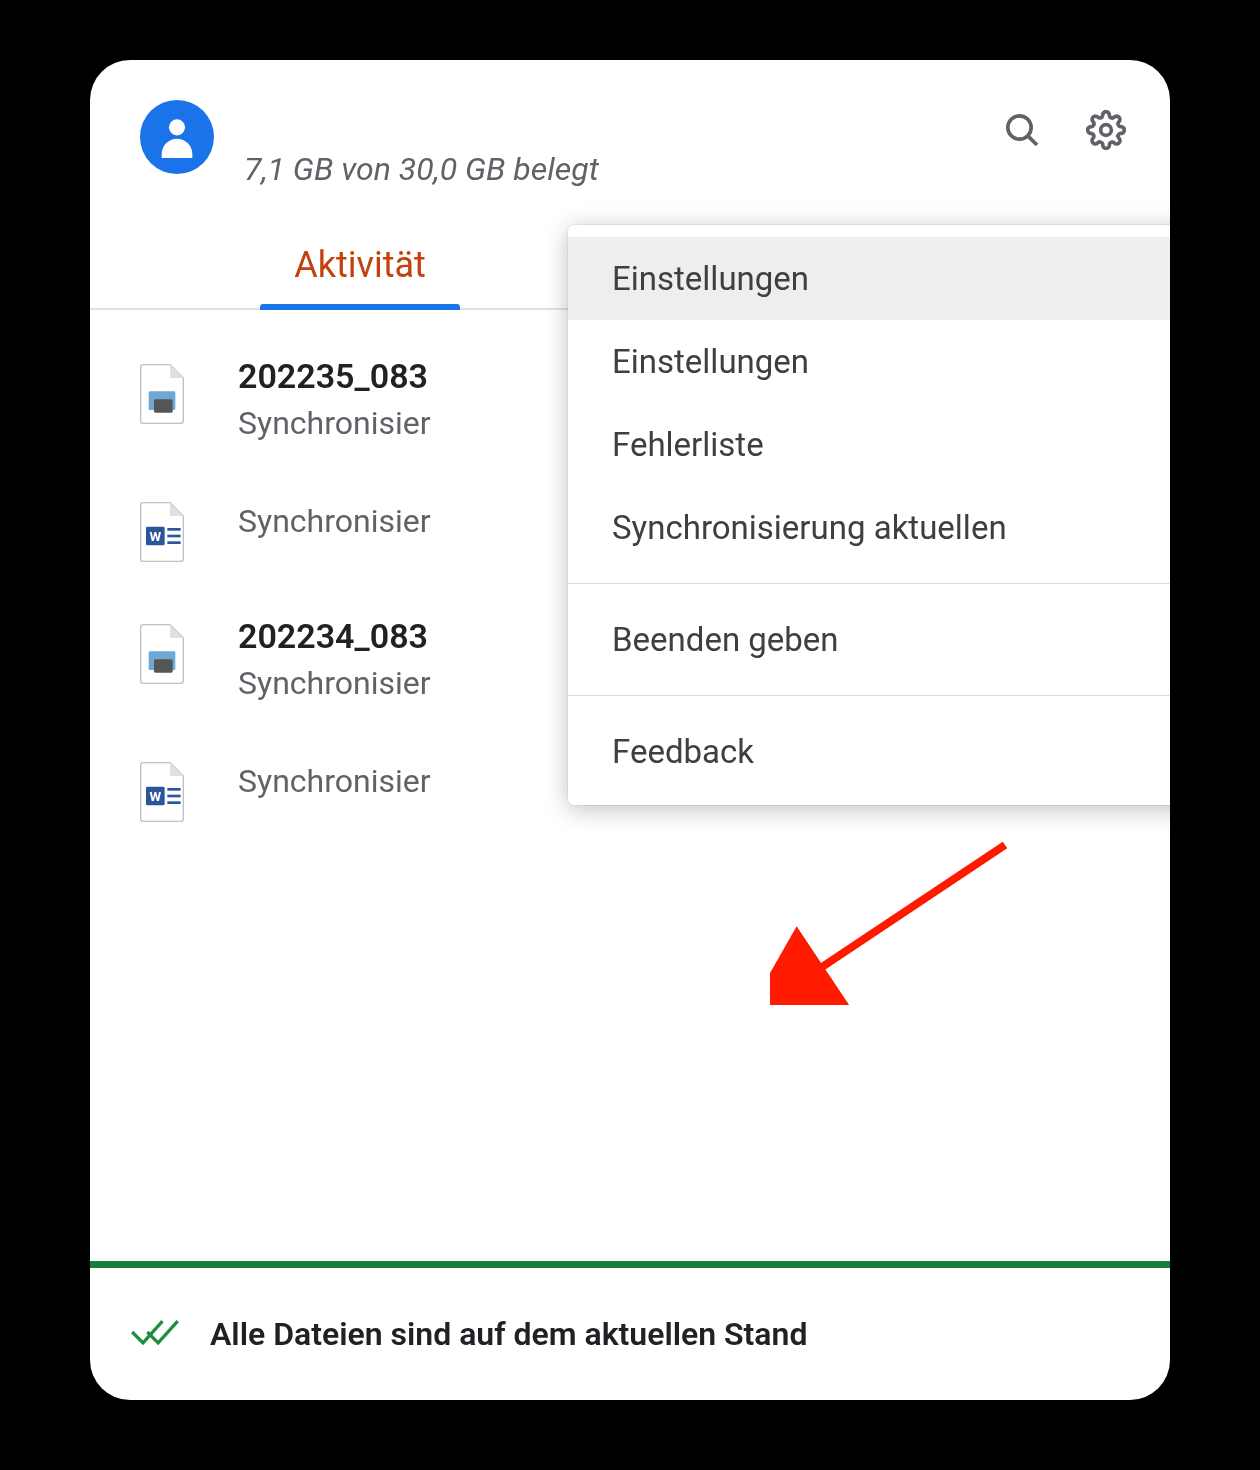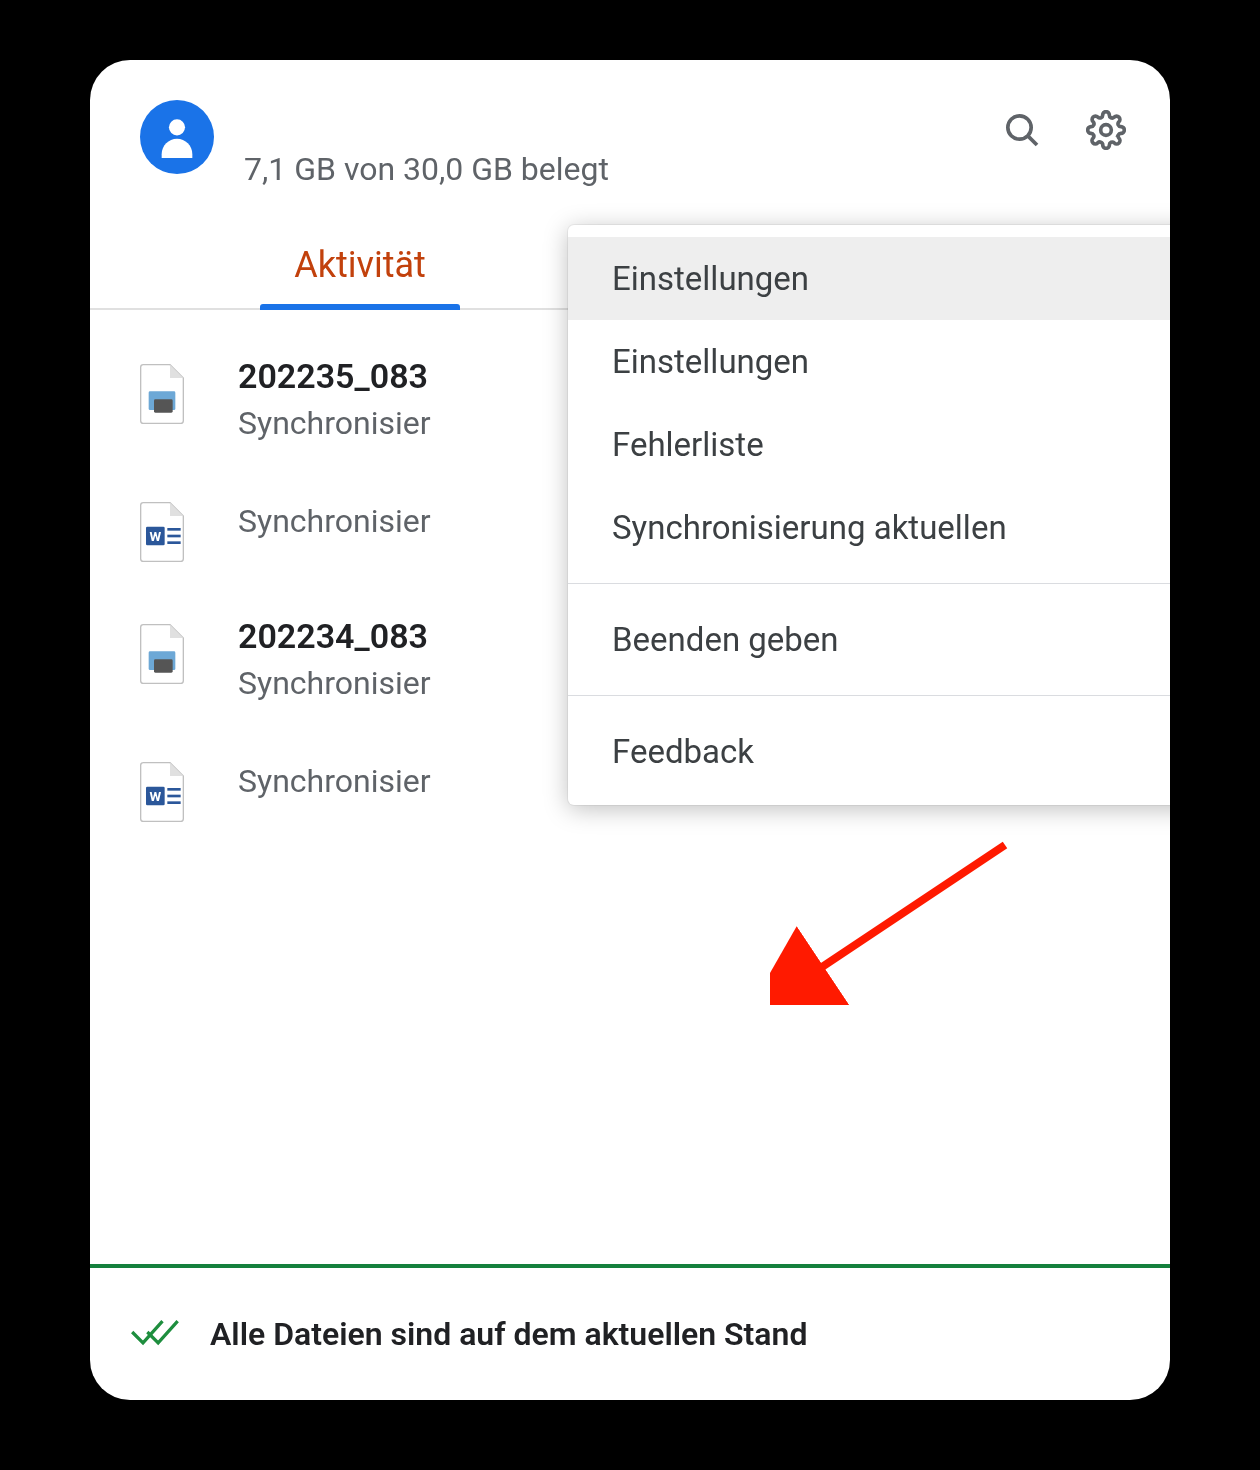--- a/index.html
+++ b/index.html
@@ -35,20 +35,21 @@
     align-items: center;
     justify-content: center;
     flex-shrink: 0;
   }
   .avatar svg { width: 46px; height: 46px; fill: #fff; }
   .storage {
     margin-left: 30px;
     margin-top: 50px;
     font-size: 32px;
     color: #5f6368;
+    font-style: italic;
   }
   .header-right {
     margin-left: auto;
     display: flex;
     gap: 36px;
     align-items: center;
     margin-top: 8px;
   }
   .icon-btn {
     width: 48px;
@@ -119,21 +120,21 @@
   .item-status {
     font-size: 32px;
     color: #5f6368;
     margin-top: 8px;
     white-space: nowrap;
     overflow: hidden;
   }
   .footer {
     position: absolute;
     left: 0; right: 0; bottom: 0;
-    border-top: 4px solid #15803d;
+    border-top: 7px solid #15803d;
     padding: 42px 40px;
     display: flex;
     align-items: center;
     gap: 28px;
   }
   .check-double svg { width: 52px; height: 44px; stroke: #1e8e3e; stroke-width: 3; fill: none; }
   .footer-text {
     font-size: 32px;
     font-weight: 600;
     color: #202124;

